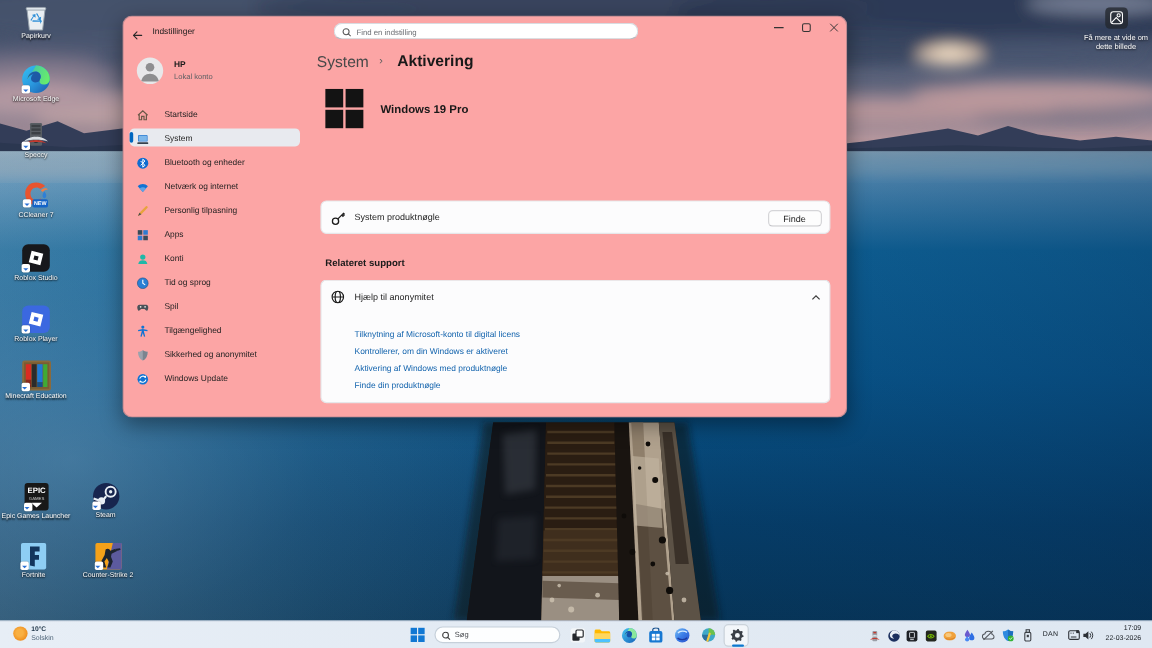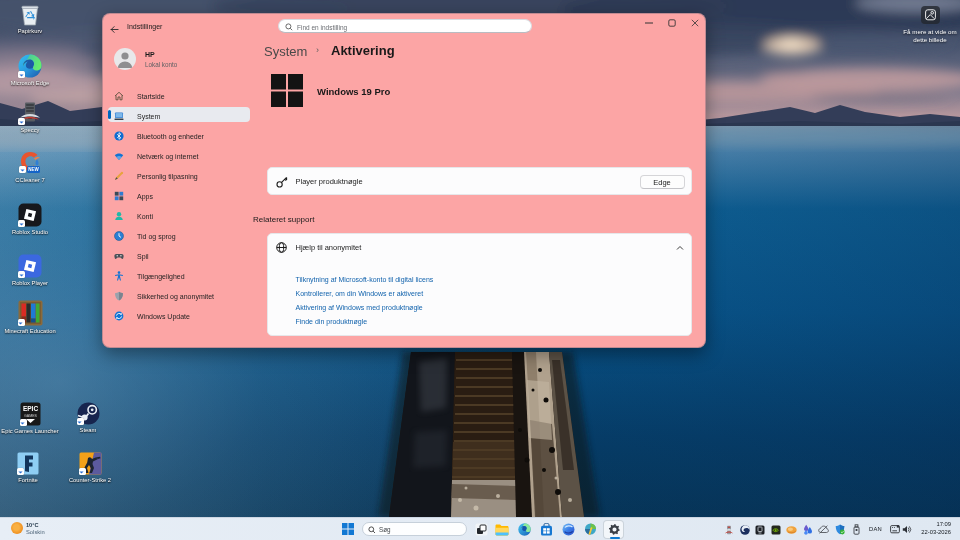--- a/index.html
+++ b/index.html
@@ -483,25 +483,25 @@
       </svg>
     </div>
     <div class="abs" style="left:214px; top:71.5px; font-size:9.5px; font-weight:bold; color:#191919;">Windows 19 Pro</div>
 
 
     <div class="card" style="top:153px; width:425px; height:28px;">
       <svg class="abs" style="left:8px; top:8px;" width="12" height="12" viewBox="0 0 12 12">
         <circle cx="3.6" cy="8.4" r="2.6" fill="none" stroke="#1c1c1c" stroke-width="1.1"></circle>
         <path d="M5.6 6.4 L10.6 1.4 M10.6 1.4 L10.6 4 M8.8 3.2 L10.2 4.6" fill="none" stroke="#1c1c1c" stroke-width="1.1"></path>
       </svg>
-      <div class="ctext">Player produktnøgle</div>
-      <div class="abs" style="right:6px; top:7px; width:45px; height:14px; background:#fdfdfd; border:1px solid #d5d5d8; border-bottom-color:#c3c3c7; border-radius:4px; text-align:center; font-size:7.5px; color:#1c1c1c; line-height:13px;">Edge</div>
-    </div>
-
-    <div class="abs" style="left:150px; top:201px; font-size:8px; font-weight:normal; color:#1b1b1b;">Relateret support</div>
+      <div class="ctext">System produktnøgle</div>
+      <div class="abs" style="right:6px; top:7px; width:45px; height:14px; background:#fdfdfd; border:1px solid #d5d5d8; border-bottom-color:#c3c3c7; border-radius:4px; text-align:center; font-size:7.5px; color:#1c1c1c; line-height:13px;">Finde</div>
+    </div>
+
+    <div class="abs" style="left:168px; top:201px; font-size:8px; font-weight:bold; color:#1b1b1b;">Relateret support</div>
 
     <div class="card" style="top:219px; width:425px; height:102.5px;">
       <svg class="abs" style="left:8px; top:8px;" width="11" height="11" viewBox="0 0 11 11">
         <circle cx="5.5" cy="5.5" r="4.8" fill="none" stroke="#1c1c1c" stroke-width="1"></circle>
         <ellipse cx="5.5" cy="5.5" rx="2.2" ry="4.8" fill="none" stroke="#1c1c1c" stroke-width="1"></ellipse>
         <line x1="0.7" y1="5.5" x2="10.3" y2="5.5" stroke="#1c1c1c" stroke-width="1"></line>
       </svg>
       <div class="abs" style="left:28px; top:9px; font-size:7.5px; color:#1c1c1c;">Hjælp til anonymitet</div>
       <svg class="abs" style="right:7px; top:11px;" width="8" height="6" viewBox="0 0 8 6">
           <path d="M1 4.5 L4 1.5 L7 4.5" fill="none" stroke="#3c3c3c" stroke-width="1"></path>

